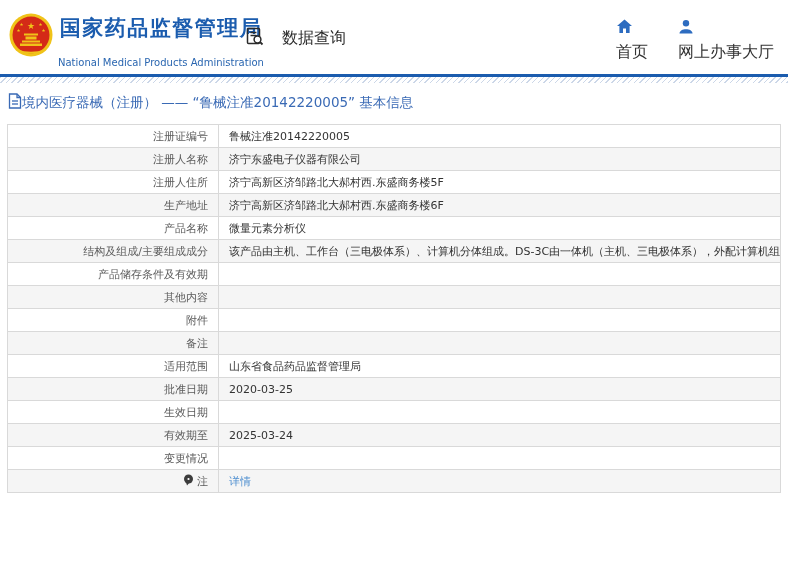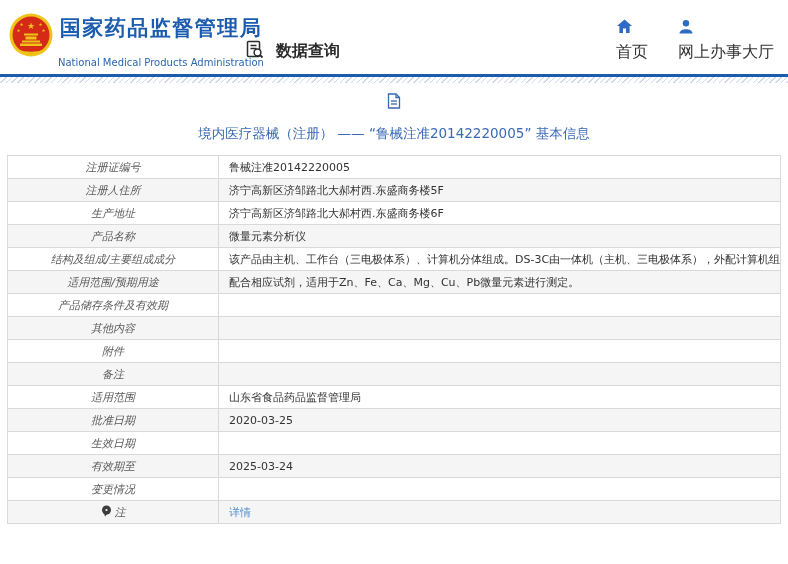--- a/index.html
+++ b/index.html
@@ -20,64 +20,64 @@
   }
   .org-block { position: absolute; left: 58px; top: 16px; }
   .org-cn {
     font-size: 21px; font-weight: bold; color: #1b5cae; letter-spacing: 1.5px;
     line-height: 1.2; white-space: nowrap; text-align: center;
   }
   .org-en {
     font-size: 10px; color: #2a66b0; margin-top: 16px; white-space: nowrap;
   }
   .data-query {
-    position: absolute; left: 245px; top: 40px;
-    display: flex; align-items: center; gap: 12px;
-    font-size: 16px; font-weight: bold; color: #2b2b2b; cursor: pointer;
+    position: absolute; left: 245px; top: 27px;
+    display: flex; align-items: center; gap: 18px;
+    font-size: 16px; font-weight: normal; color: #2b2b2b; cursor: pointer;
     white-space: nowrap;
   }
   .top-nav {
     position: absolute; right: 14px; top: 19px;
     display: flex; gap: 30px;
   }
   .nav-item {
     display: flex; flex-direction: column; align-items: flex-start; gap: 4px;
     font-size: 16px; color: #333; cursor: pointer; white-space: nowrap;
   }
   
   .sep-line { height: 3px; background: #1b5cae; }
   .sep-hatch {
     height: 6px;
     background: repeating-linear-gradient(135deg,
       #ccd7e8 0, #ccd7e8 1px, transparent 1px, transparent 4px);
   }
   
   .breadcrumb {
-    display: flex; align-items: center; gap: 13px;
+    display: flex; align-items: center; gap: 0;
     padding: 10px 8px 9px 8px;
-    color: #3a6ab5; font-size: 13.5px; white-space: nowrap; flex-direction: column;
+    color: #3a6ab5; font-size: 13.5px; white-space: nowrap;
   }
   
   table.info {
     border-collapse: collapse; table-layout: fixed;
     width: 774px; margin: 3px 7px 0 7px;
   }
   table.info td {
     border: 1px solid #d9d9d9;
     font-size: 11px;
     padding: 0 10px;
     height: 23px;
     vertical-align: middle;
     overflow: hidden;
     white-space: nowrap;
   }
   table.info tr:nth-child(even) td { background: #f5f5f5; }
   table.info tr:nth-child(odd) td { background: #ffffff; }
   td.lbl {
-    width: 211px; text-align: center; color: #5a5a5a; font-style: italic;
+    width: 211px; text-align: right; color: #5a5a5a;
   }
   td.val { color: #333; }
   td.lbl .lbl-inner {
     display: inline-flex; align-items: center; gap: 3px; justify-content: flex-end;
   }
   a.detail-link { color: #4f8fd0; text-decoration: none; cursor: pointer; margin-top: 46px; }
   .ico { display: inline-block; vertical-align: middle; flex: 0 0 auto; }
 </style>
 </head>
 <body>
@@ -155,38 +155,38 @@
   <span>境内医疗器械（注册） —— “鲁械注准20142220005” 基本信息</span>
 </div>
 
 <table class="info">
   <tbody>
     <tr>
       <td class="lbl">注册证编号</td>
       <td class="val">鲁械注准20142220005</td>
     </tr>
     <tr>
+      <td class="lbl">注册人名称</td>
+      <td class="val">济宁东盛电子仪器有限公司</td>
+    </tr>
+    <tr>
       <td class="lbl">注册人住所</td>
       <td class="val">济宁高新区济邹路北大郝村西.东盛商务楼5F</td>
     </tr>
     <tr>
       <td class="lbl">生产地址</td>
       <td class="val">济宁高新区济邹路北大郝村西.东盛商务楼6F</td>
     </tr>
     <tr>
       <td class="lbl">产品名称</td>
       <td class="val">微量元素分析仪</td>
     </tr>
     <tr>
       <td class="lbl">结构及组成/主要组成成分</td>
       <td class="val">该产品由主机、工作台（三电极体系）、计算机分体组成。DS-3C由一体机（主机、三电极体系），外配计算机组成。</td>
-    </tr>
-    <tr>
-      <td class="lbl">适用范围/预期用途</td>
-      <td class="val">配合相应试剂，适用于Zn、Fe、Ca、Mg、Cu、Pb微量元素进行测定。</td>
     </tr>
     <tr>
       <td class="lbl">产品储存条件及有效期</td>
       <td class="val"></td>
     </tr>
     <tr>
       <td class="lbl">其他内容</td>
       <td class="val"></td>
     </tr>
     <tr>

